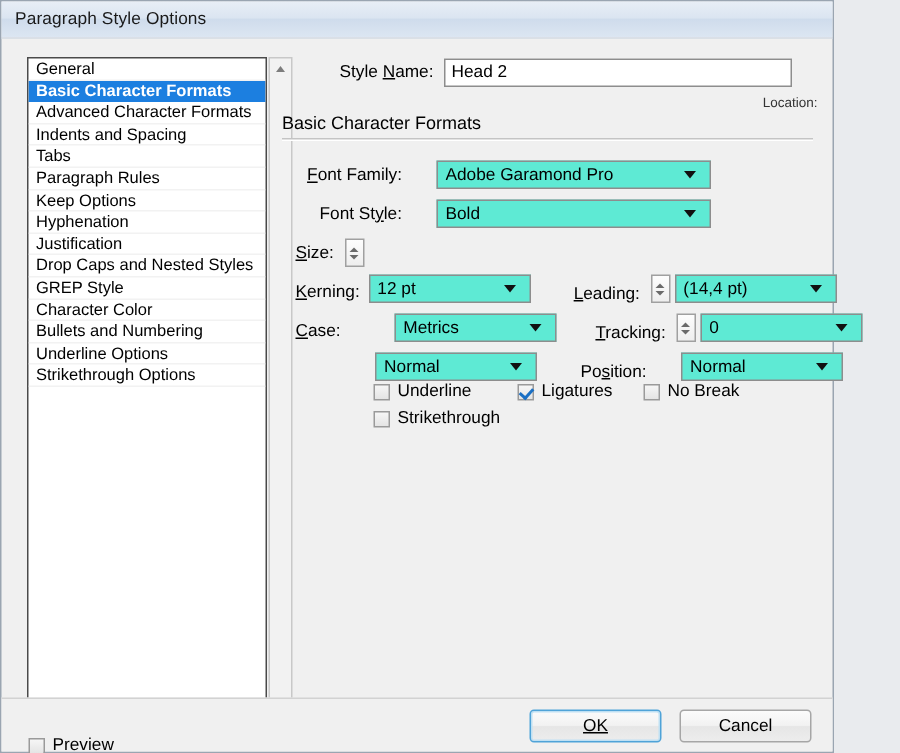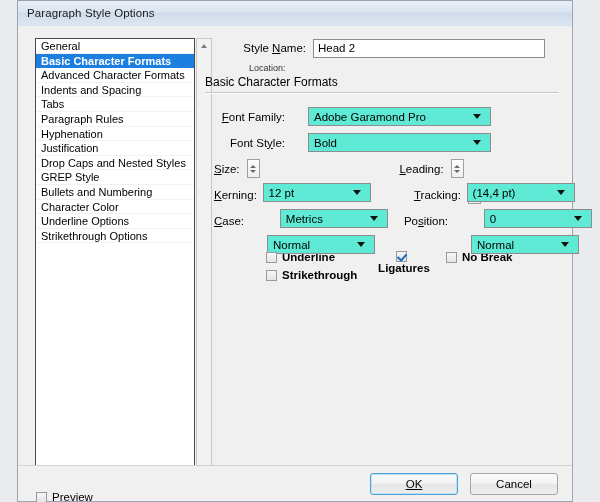--- a/index.html
+++ b/index.html
@@ -11,21 +11,21 @@
     height: 502px;
     background: #e9ebee;
     font-family: "Liberation Sans", sans-serif;
     font-size: 11px;
     color: #000;
     overflow: hidden;
   }
 
   .dialog {
     position: absolute;
-    left: 17px; top: 0;
+    left: 0; top: 0;
     width: 556px;
     height: 502px;
     box-sizing: border-box;
     background: #f0f0f0;
     border: 1px solid #9aa5b1;
     display: flex;
     flex-direction: column;
   }
 
   
@@ -157,20 +157,21 @@
     padding: 0 4px;
     line-height: 17px;
     outline: none;
   }
 
   .location-line {
     margin-top: 5px;
     padding-left: 35px;
     font-size: 9px;
     color: #333;
+    text-align: right;
   }
 
   .section-header {
     margin-top: 2px;
     margin-left: -9px;
     font-size: 12px;
     color: #000;
     padding-bottom: 3px;
   }
   .section-rule {
@@ -252,34 +253,33 @@
     width: 0; height: 0;
     border-left: 4.5px solid transparent;
     border-right: 4.5px solid transparent;
     border-top: 5px solid #111;
     margin-left: 6px;
     margin-right: 4px;
   }
   .sel-wide  { width: 183px; }
   .sel-med   { width: 108px; margin-top: 48px; }
 
-  .col-right { margin-left: 18px; display: flex; align-items: center; }
+  .col-right { margin-left: 18px; display: flex; align-items: flex-end; }
   .ctrl-label.right-col { width: 62px; }
 
   
   .checks {
     margin-top: 21px;
     padding-left: 52px;
   }
   .check-row {
     display: flex;
-    align-items: flex-start;
+    align-items: flex-end;
     height: 16px;
     margin-bottom: 2px;
-    font-weight: bold;
   }
   .check-cell {
     display: flex;
     align-items: center;
   }
   .cb {
     width: 11px;
     height: 11px;
     box-sizing: border-box;
     border: 1px solid #9a9a9a;
@@ -294,21 +294,21 @@
     left: 2px;
     top: 0px;
     width: 4px;
     height: 7px;
     border: solid #1a6fc4;
     border-width: 0 2px 2px 0;
     transform: rotate(42deg);
   }
   .cb-label { font-size: 11.5px; }
   .cell-underline     { width: 96px; }
-  .cell-ligatures     { width: 84px; flex-direction: column; }
+  .cell-ligatures     { width: 84px; }
 
   
   .footer {
     height: 36px;
     box-sizing: border-box;
     border-top: 1px solid #d2d2d2;
     background: #f0f0f0;
     display: flex;
     align-items: center;
     padding: 0 14px 0 18px;
@@ -352,26 +352,27 @@
 
   <div class="dlg-body">
 
     <div class="list-panel">
       <div class="list-item">General</div>
       <div class="list-item selected">Basic Character Formats</div>
       <div class="list-item">Advanced Character Formats</div>
       <div class="list-item">Indents and Spacing</div>
       <div class="list-item">Tabs</div>
       <div class="list-item">Paragraph Rules</div>
+      <div class="list-item">Keep Options</div>
       <div class="list-item">Hyphenation</div>
       <div class="list-item">Justification</div>
       <div class="list-item">Drop Caps and Nested Styles</div>
       <div class="list-item">GREP Style</div>
+      <div class="list-item">Character Color</div>
       <div class="list-item">Bullets and Numbering</div>
-      <div class="list-item">Character Color</div>
       <div class="list-item">Underline Options</div>
       <div class="list-item">Strikethrough Options</div>
     </div>
 
     <div class="scrollbar">
       <div class="sb-arrow">
           <div class="tri-up"></div>
         </div>
       <div class="sb-arrow">
           <div class="tri-down"></div>

